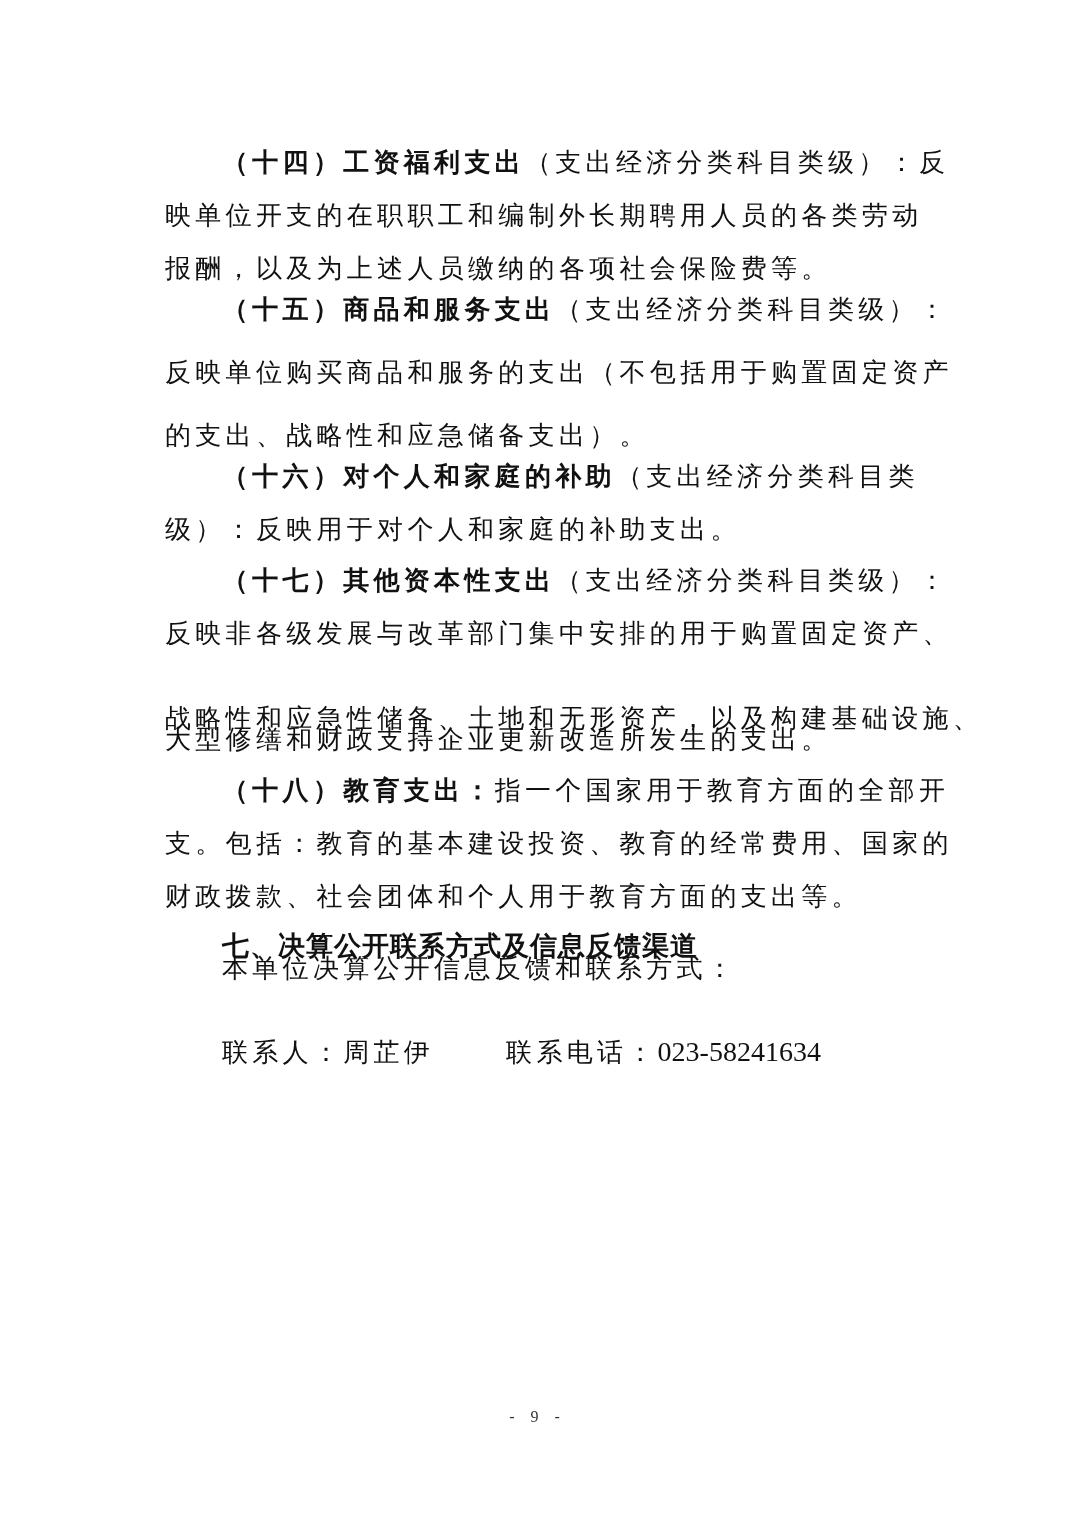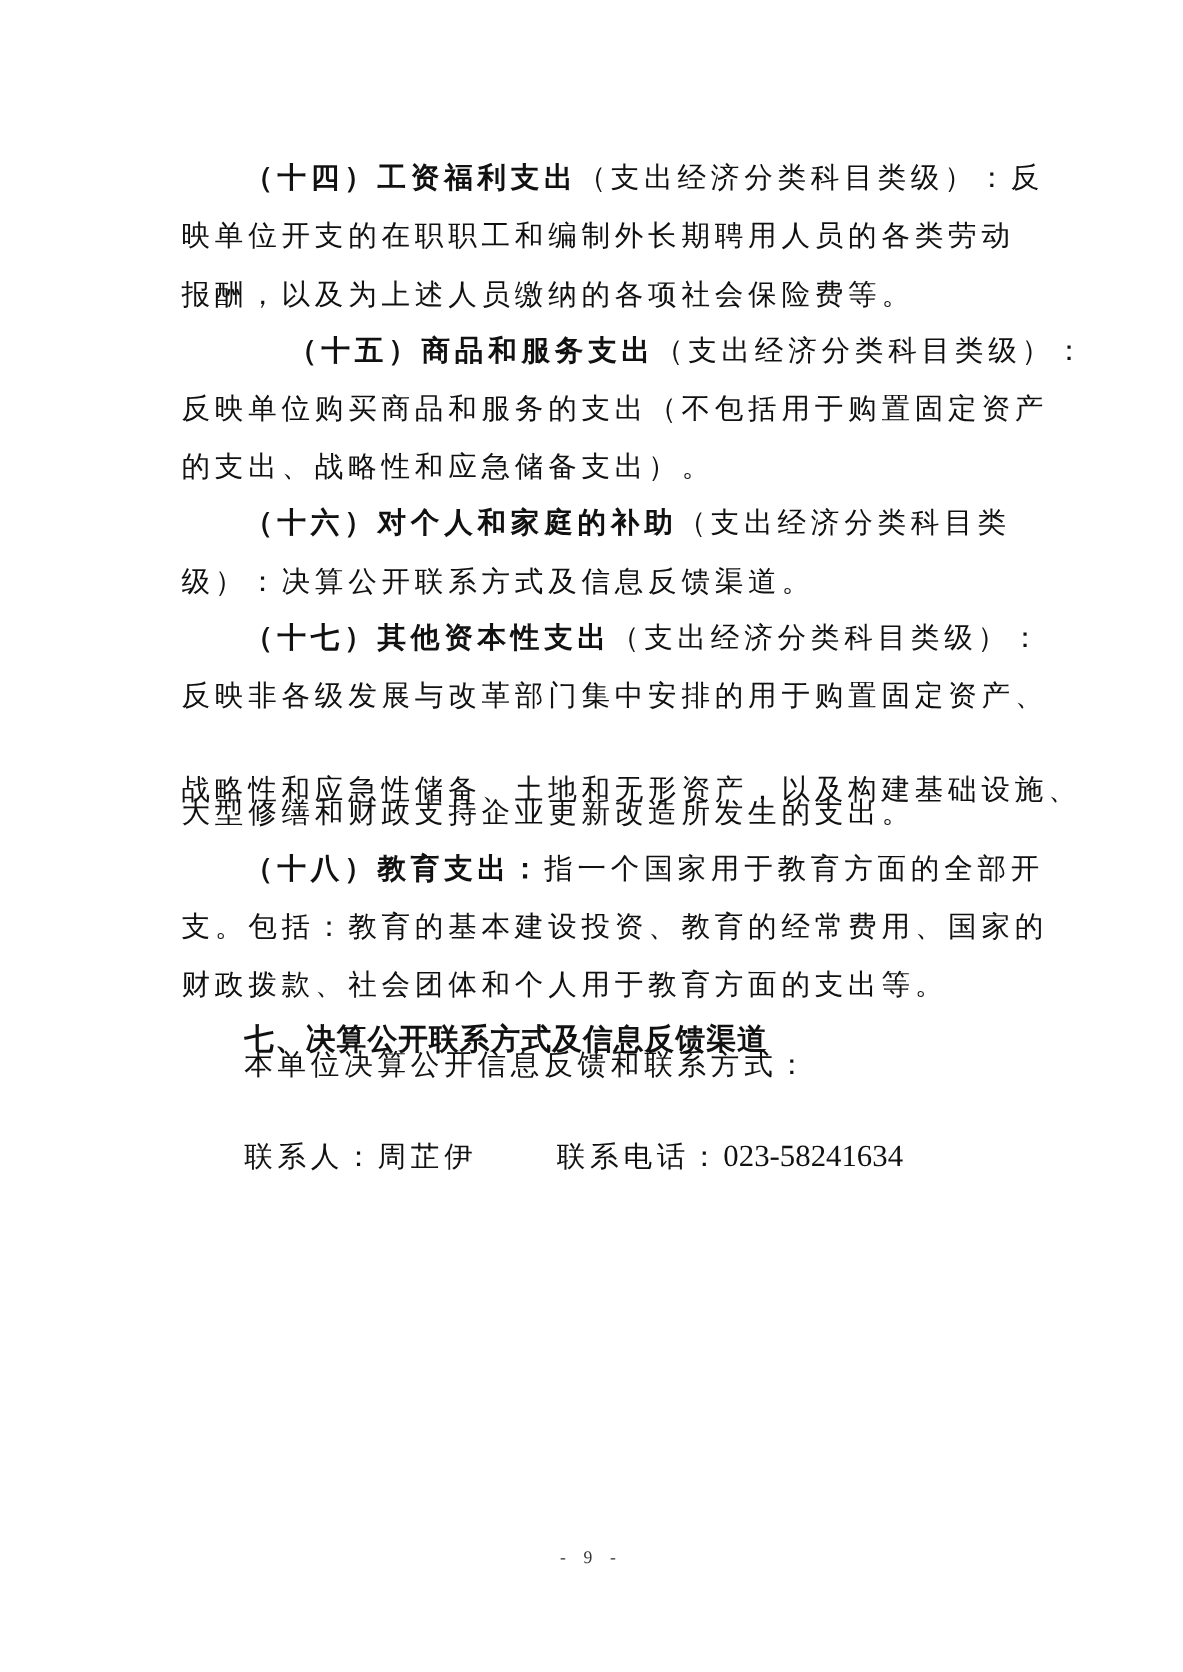--- a/index.html
+++ b/index.html
@@ -64,30 +64,30 @@
 <body>
 
 <div class="page">
 
   <div class="line indent" style="top:146px;">
     <span class="bold-term">（十四）工资福利支出</span><span>（支出经济分类科目类级）：反</span>
   </div>
   <div class="line" style="top:199px;">映单位开支的在职职工和编制外长期聘用人员的各类劳动</div>
   <div class="line" style="top:252px;">报酬，以及为上述人员缴纳的各项社会保险费等。</div>
 
-  <div class="line indent" style="top:303px;margin-left:40px;">
+  <div class="line indent" style="top:293px;">
     <span class="bold-term">（十五）商品和服务支出</span><span>（支出经济分类科目类级）：</span>
   </div>
   <div class="line" style="top:356px;">反映单位购买商品和服务的支出（不包括用于购置固定资产</div>
-  <div class="line" style="top:409px;">的支出、战略性和应急储备支出）。</div>
+  <div class="line" style="top:419px;">的支出、战略性和应急储备支出）。</div>
 
   <div class="line indent" style="top:460px;">
     <span class="bold-term">（十六）对个人和家庭的补助</span><span>（支出经济分类科目类</span>
   </div>
-  <div class="line" style="top:513px;">级）：决算公开联系方式及信息反馈渠道。</div>
+  <div class="line" style="top:513px;">级）：反映用于对个人和家庭的补助支出。</div>
 
   <div class="line indent" style="top:564px;">
     <span class="bold-term">（十七）其他资本性支出</span><span>（支出经济分类科目类级）：</span>
   </div>
   <div class="line" style="top:617px;text-align:right;">反映非各级发展与改革部门集中安排的用于购置固定资产、</div>
   <div class="line" style="top:670px;margin-top:32px;">战略性和应急性储备、土地和无形资产，以及构建基础设施、</div>
   <div class="line" style="top:723px;text-align:center;">大型修缮和财政支持企业更新改造所发生的支出。</div>
 
   <div class="line indent" style="top:774px;">
     <span class="bold-term">（十八）教育支出：</span><span>指一个国家用于教育方面的全部开</span>

